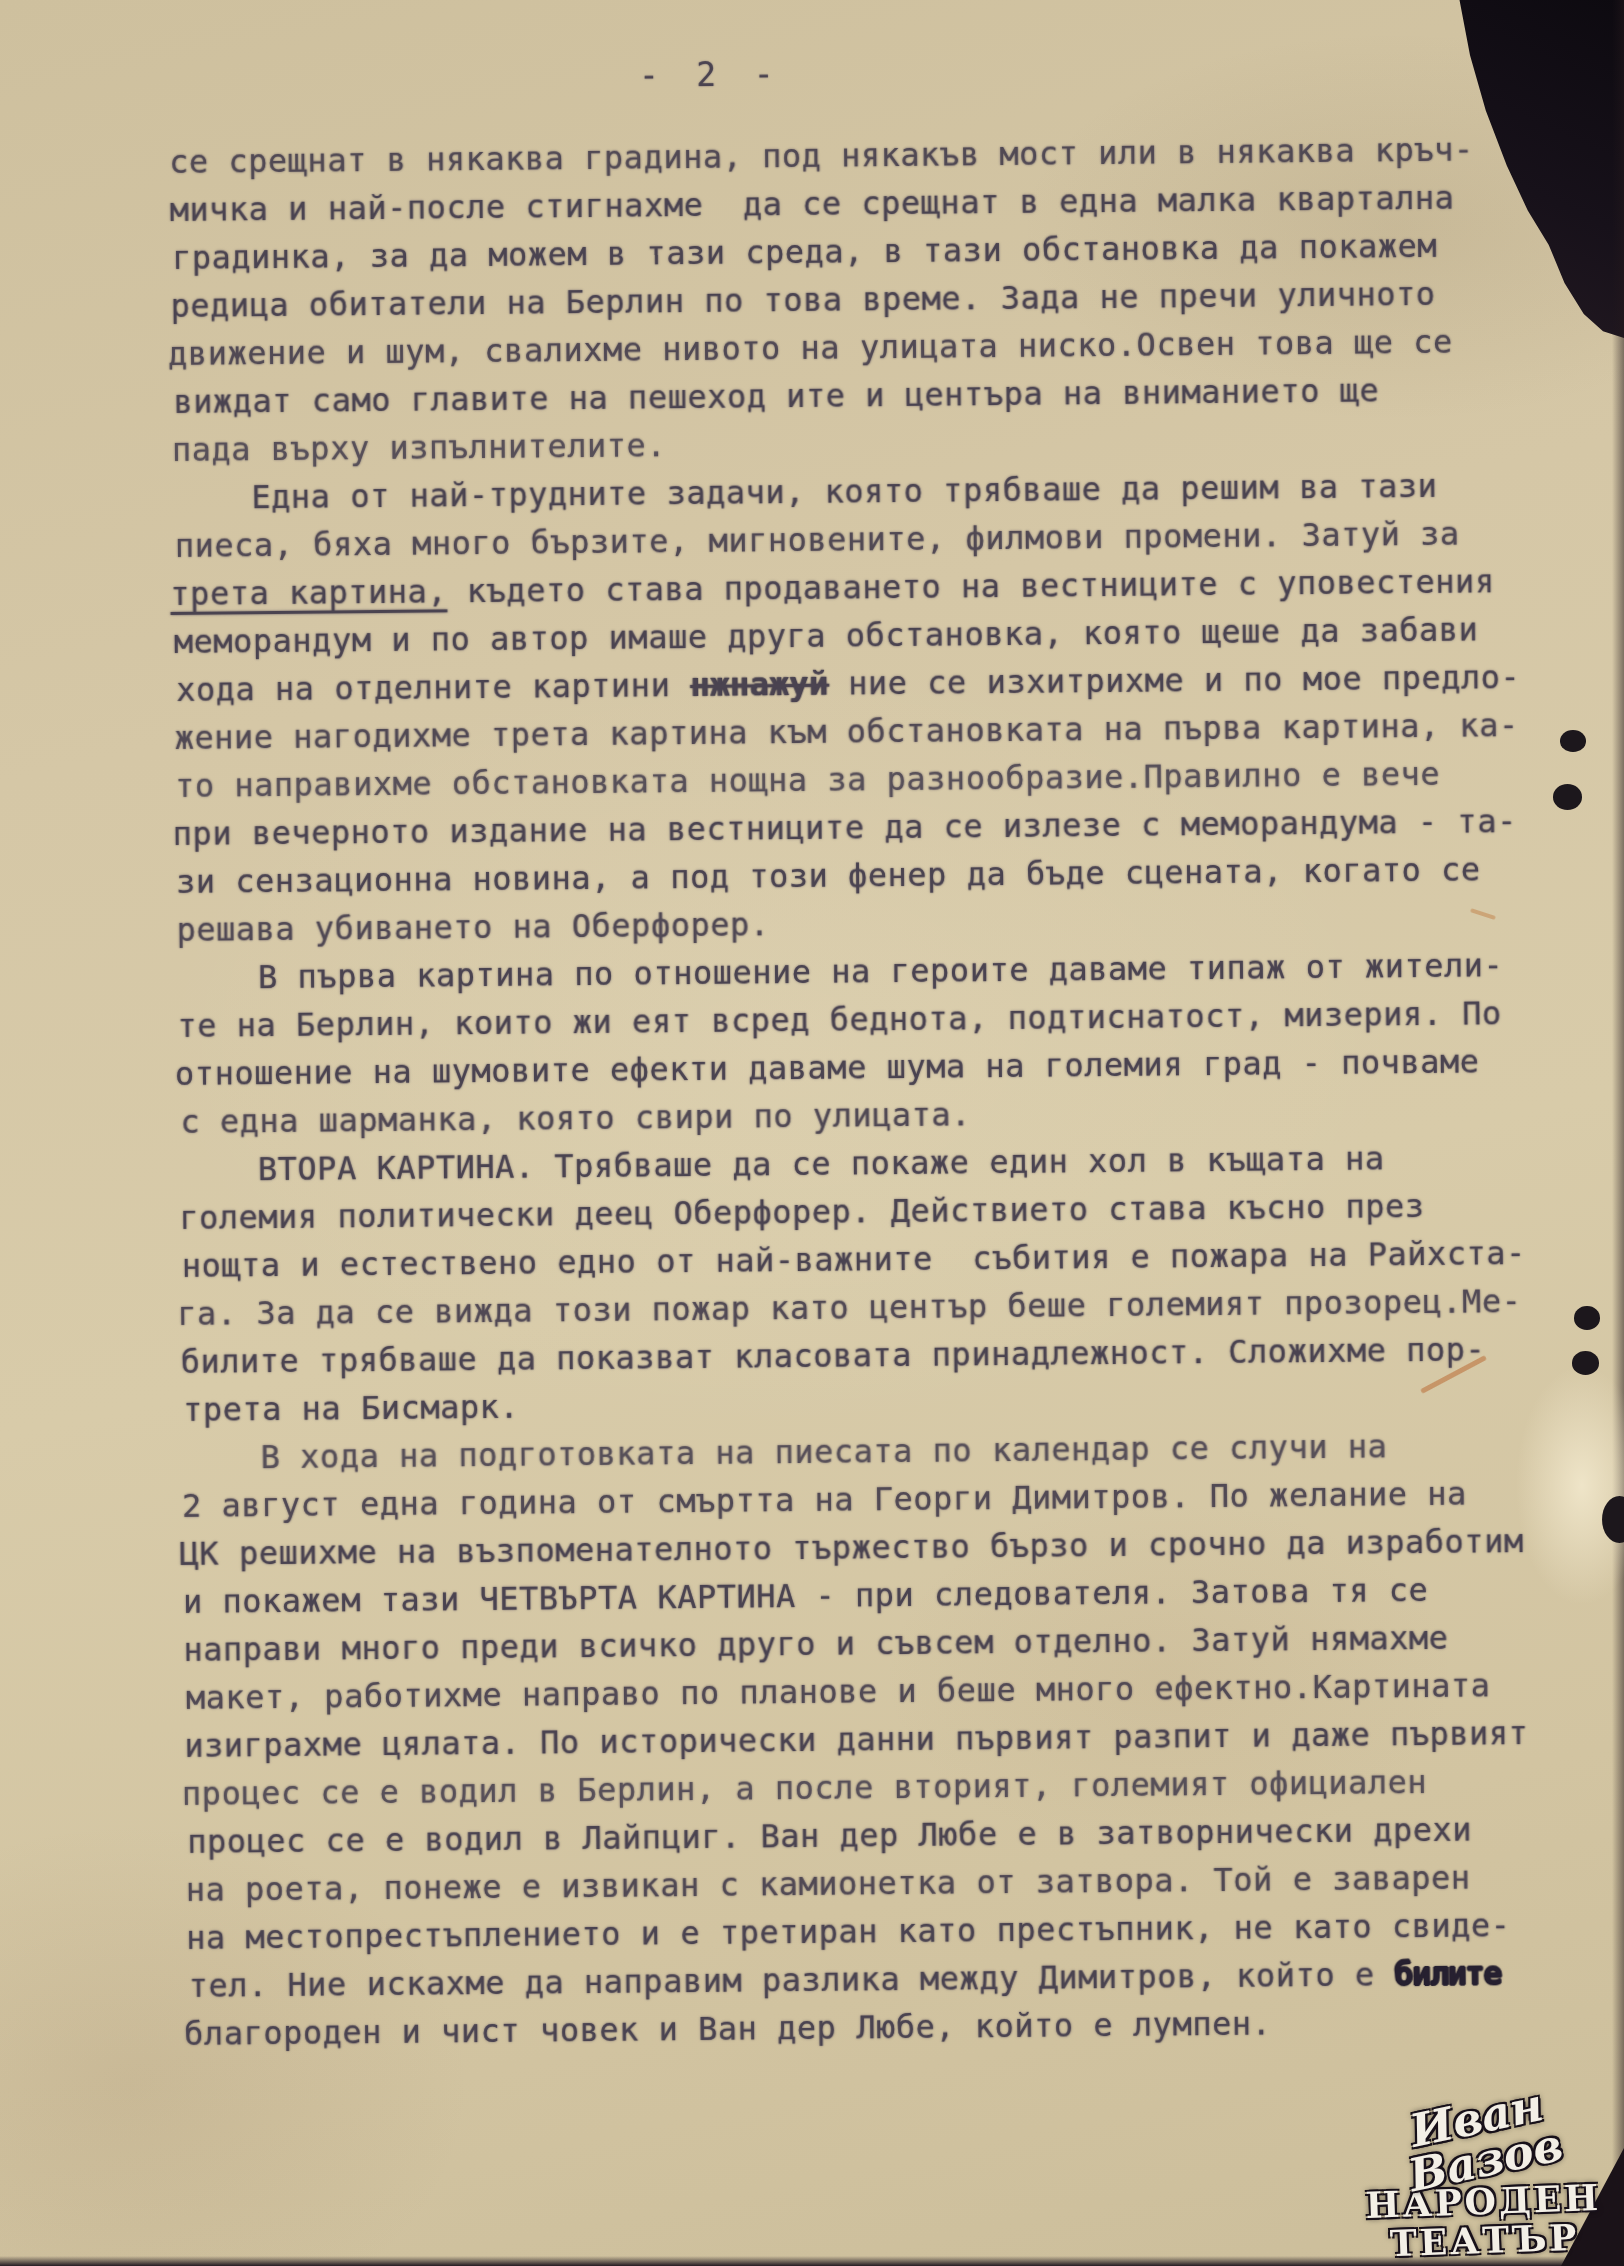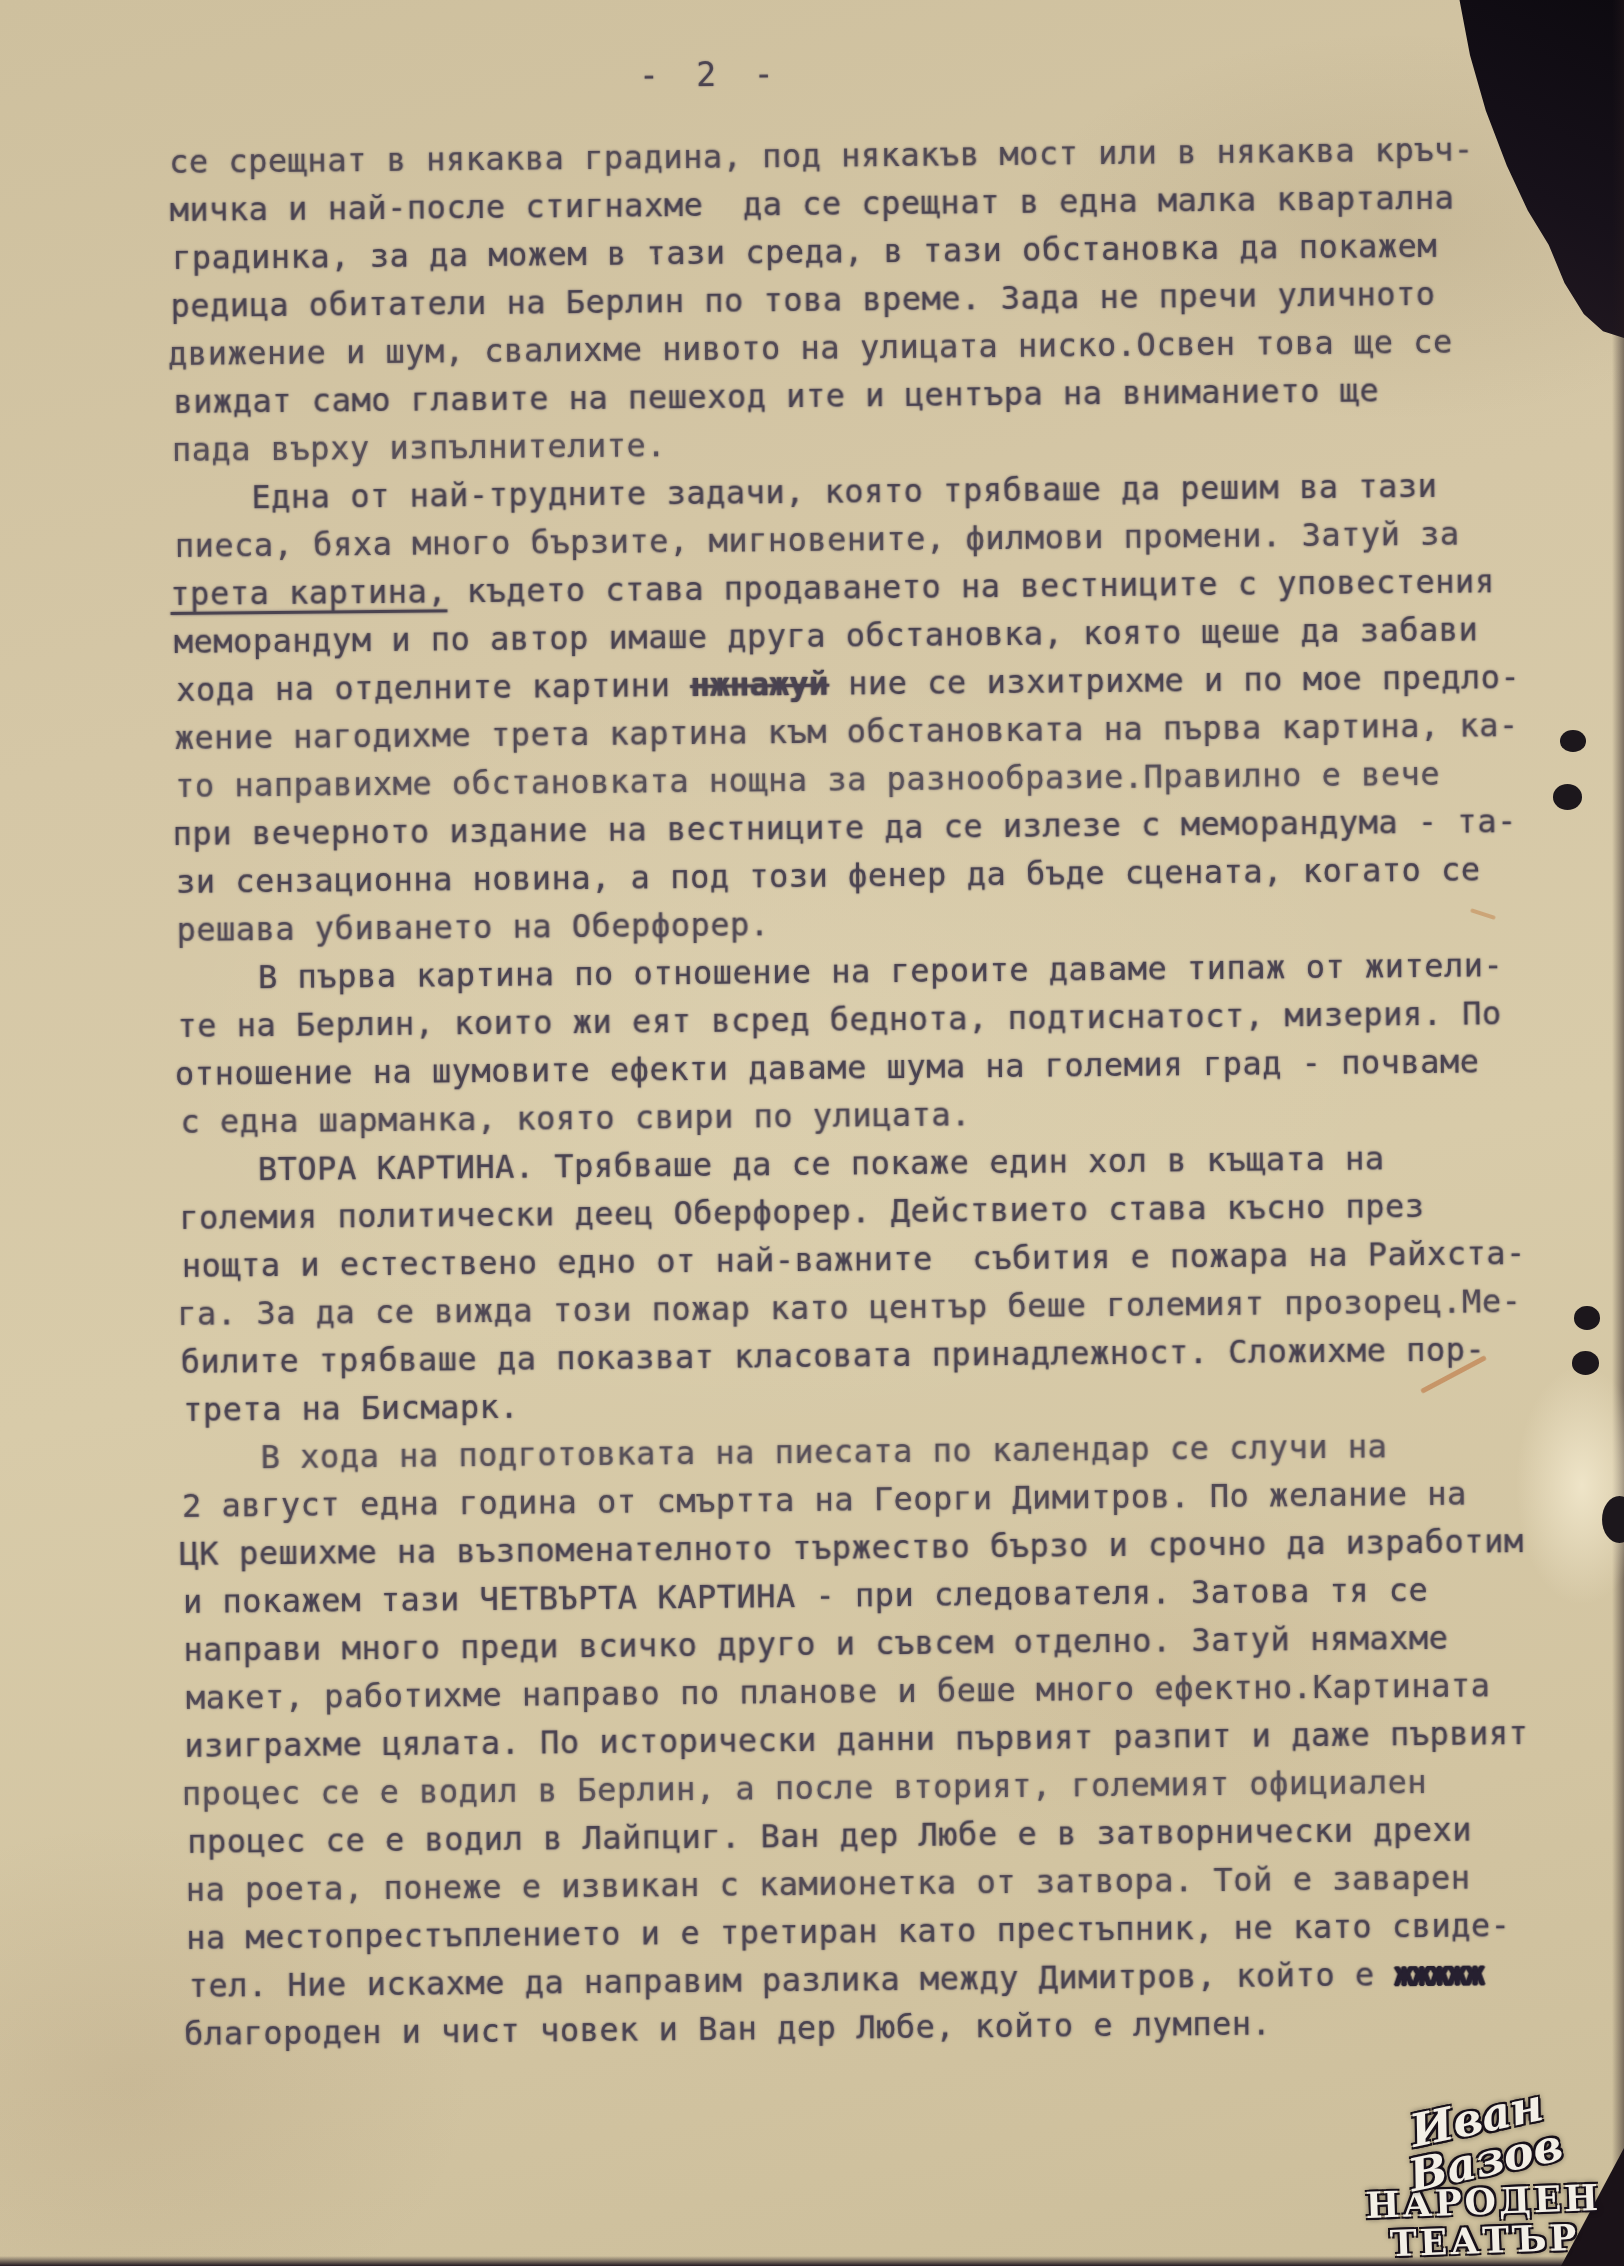--- a/index.html
+++ b/index.html
@@ -135,21 +135,21 @@
       <div class="line"><span>2 август една година от смъртта на Георги Димитров. По желание на</span></div>
       <div class="line"><span>ЦК решихме на възпоменателното тържество бързо и срочно да изработим</span></div>
       <div class="line"><span>и покажем тази ЧЕТВЪРТА КАРТИНА - при следователя. Затова тя се</span></div>
       <div class="line"><span>направи много преди всичко друго и съвсем отделно. Затуй нямахме</span></div>
       <div class="line"><span>макет, работихме направо по планове и беше много ефектно.Картината</span></div>
       <div class="line"><span>изиграхме цялата. По исторически данни първият разпит и даже първият</span></div>
       <div class="line"><span>процес се е водил в Берлин, а после вторият, големият официален</span></div>
       <div class="line"><span>процес се е водил в Лайпциг. Ван дер Любе е в затворнически дрехи</span></div>
       <div class="line"><span>на роета, понеже е извикан с камионетка от затвора. Той е заварен</span></div>
       <div class="line"><span>на местопрестъплението и е третиран като престъпник, не като свиде-</span></div>
-      <div class="line"><span>тел. Ние искахме да направим разлика между Димитров, който е </span><span class="blot">жжжжж</span></div>
+      <div class="line"><span>тел. Ние искахме да направим разлика между Димитров, който е </span><span class="blot">билите</span></div>
       <div class="line"><span>благороден и чист човек и Ван дер Любе, който е лумпен.</span></div>
     </div>
 
   <div class="torn-corner"></div>
   <div class="right-edge"></div>
   <div class="bottom-edge"></div>
   <div class="corner-br"></div>
   <div class="tear-patch"></div>
   <div class="crease"></div>
   <div class="speck"></div>

